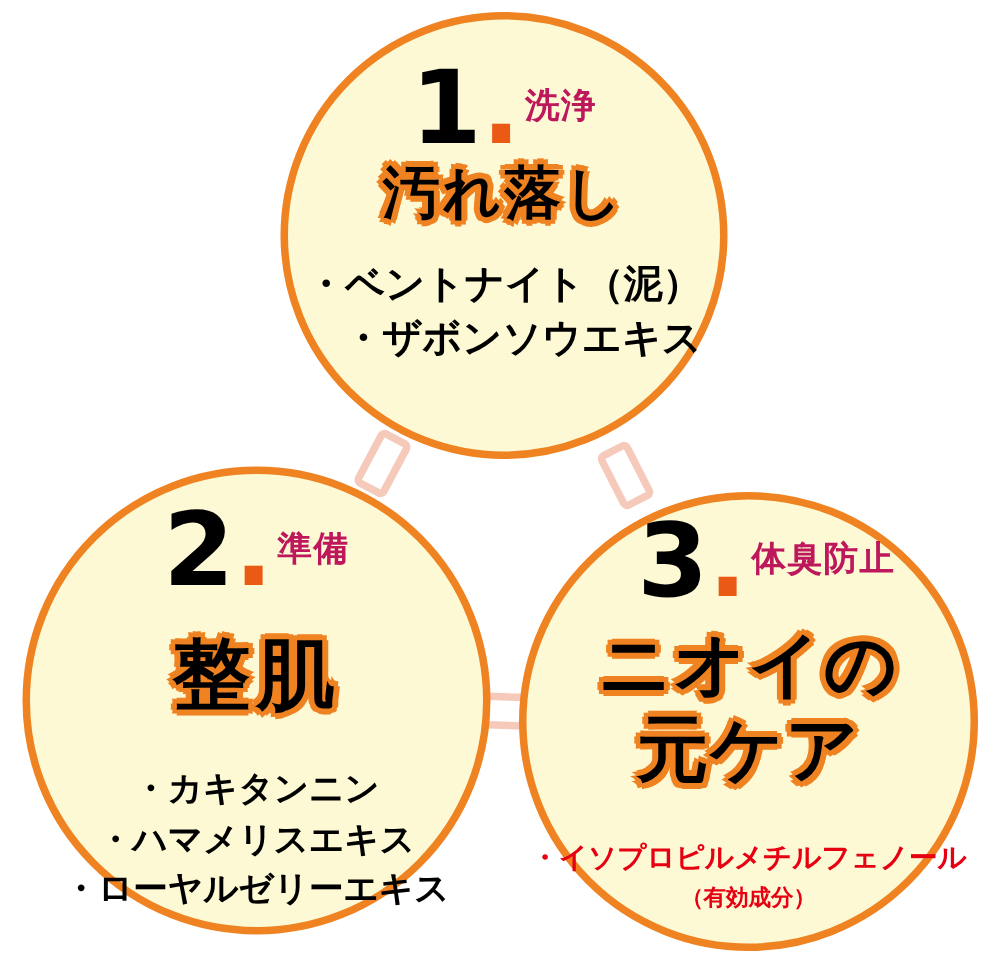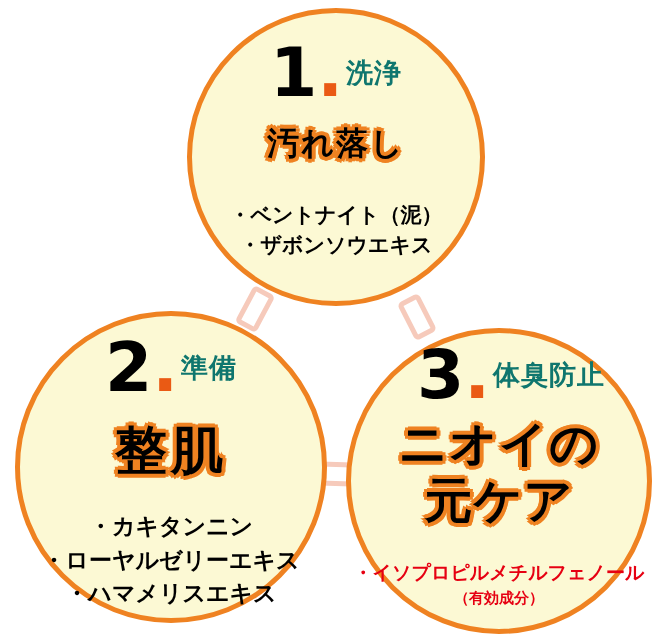--- a/index.html
+++ b/index.html
@@ -31,38 +31,38 @@
   .c2 { left:15px;  top:311px; width:312px; height:312px; padding-top:18px; }
   .c3 { left:346px; top:328px; width:306px; height:306px; padding-top:8px; }
 
   .numrow { display:flex; align-items:flex-start; justify-content:center; }
   .c3 .numrow { transform:translateX(12px); }
   .num {
     font-size:68px; font-weight:bold; line-height:1; color:#000;
   }
   .dot { color:var(--number-dot,#ea5a14); }
   .cat {
-    font-size:27px; font-weight:bold; color:#0f766e;
+    font-size:23px; font-weight:bold; color:#be185d;
     margin-top:16px; margin-left:3px; letter-spacing:1px; white-space:nowrap;
   }
 
   .title {
     font-weight:bold; color:#000; white-space:nowrap;
     text-shadow:
       4px 0 0 var(--title-outline,#ef8221), -4px 0 0 var(--title-outline,#ef8221),
       0 4px 0 var(--title-outline,#ef8221), 0 -4px 0 var(--title-outline,#ef8221),
       3px 3px 0 var(--title-outline,#ef8221), -3px 3px 0 var(--title-outline,#ef8221),
       3px -3px 0 var(--title-outline,#ef8221), -3px -3px 0 var(--title-outline,#ef8221);
   }
-  .t1 { font-size:32px; line-height:1.12; letter-spacing:2px; margin-top:19px; }
+  .t1 { font-size:38px; line-height:1.12; letter-spacing:2px; margin-top:0; }
   .t2 { font-size:52px; line-height:1.12; letter-spacing:4px; margin-top:19px; }
   .t3 { font-size:48px; line-height:1.18; letter-spacing:1px; margin-top:6px; }
 
   .items { font-weight:bold; color:#000; white-space:nowrap; }
-  .c1 .items { margin-top:39px; font-size:21px; line-height:1.42; }
+  .c1 .items { margin-top:22px; font-size:26px; line-height:1.42;text-align:right; }
   .c2 .items { margin-top:31px; font-size:23px; line-height:1.45; }
   .c3 .items { margin-top:30px; font-size:19px; line-height:1.5;
                color:var(--active-ingredient-text,#e60012); }
   .c3 .items .item-big { font-size:15px; }
 </style>
 </head>
 <body>
 
 <div class="stage">
 
@@ -87,22 +87,22 @@
   <div class="circle c2">
     <div class="numrow">
       <div class="num"><span>2</span><span class="dot">.</span></div>
       <div class="cat">準備</div>
     </div>
     <div class="title t2">
       <div>整肌</div>
     </div>
     <div class="items">
       <div class="item">・カキタンニン</div>
+      <div class="item">・ハマメリスエキス</div>
       <div class="item">・ローヤルゼリーエキス</div>
-      <div class="item">・ハマメリスエキス</div>
     </div>
   </div>
 
   <div class="circle c3">
     <div class="numrow">
       <div class="num"><span>3</span><span class="dot">.</span></div>
       <div class="cat">体臭防止</div>
     </div>
     <div class="title t3">
       <div>ニオイの</div>

